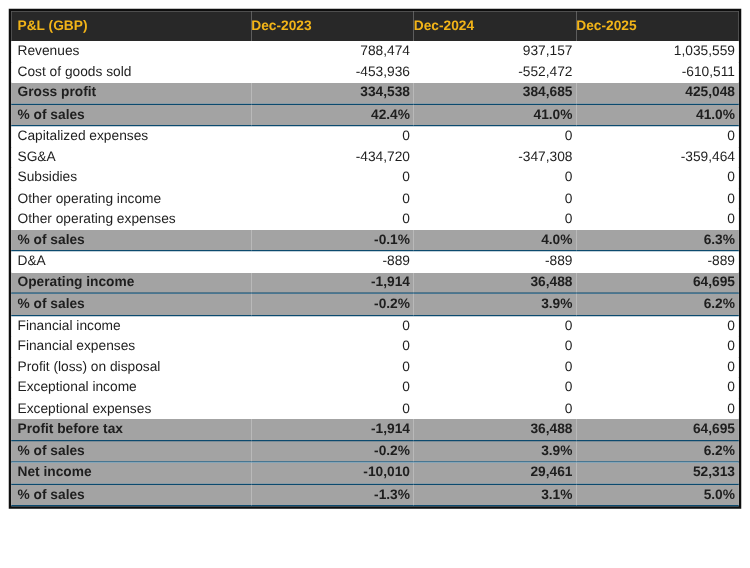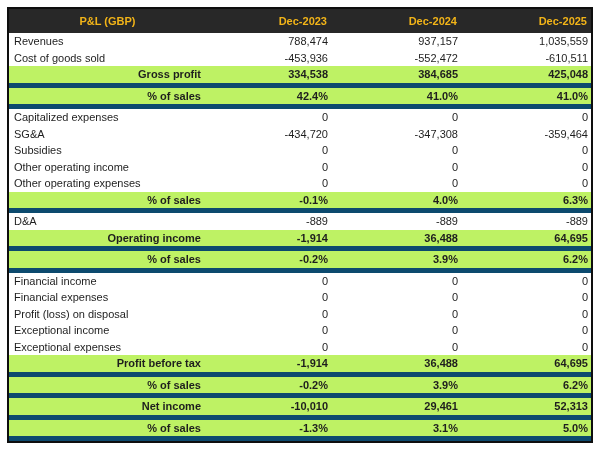--- a/index.html
+++ b/index.html
@@ -26,49 +26,48 @@
     font-size: 11px;
     color: #1e1e1e;
   }
   col.c-label { width: 192px; }
   col.c-num   { width: 130px; }
   thead th {
     background: #282828;
     color: #f2b418;
     font-weight: 700;
     height: 24px;
-    text-align: right;
+    text-align: left;
     padding: 0 4px 0 0;
     white-space: nowrap;
     overflow: hidden;
   }
   thead th.label {
-    text-align: center;
+    text-align: left;
     padding: 0 0 0 5px;
     margin-top: 20px;
   }
   tbody td {
     height: 16.5px;
     line-height: 16.5px;
     padding: 0 3px 0 0;
     text-align: right;
     white-space: nowrap;
     overflow: hidden;
     background: #ffffff;
     font-weight: 400;
   }
   tbody td.label {
     text-align: left;
     padding: 0 0 0 5px;
   }
   tbody tr.em td {
-    background: #bef264;
+    background: #a3a3a3;
     font-weight: 700;
-    border-bottom: 5px solid #0c4a6e;
-    text-align: right;
+    border-bottom: 1px solid #0c4a6e;
   }
 </style>
 </head>
 <body>
 
 <div class="table-wrap">
   <table>
     <colgroup>
       <col class="c-label">
         <col class="c-num">

